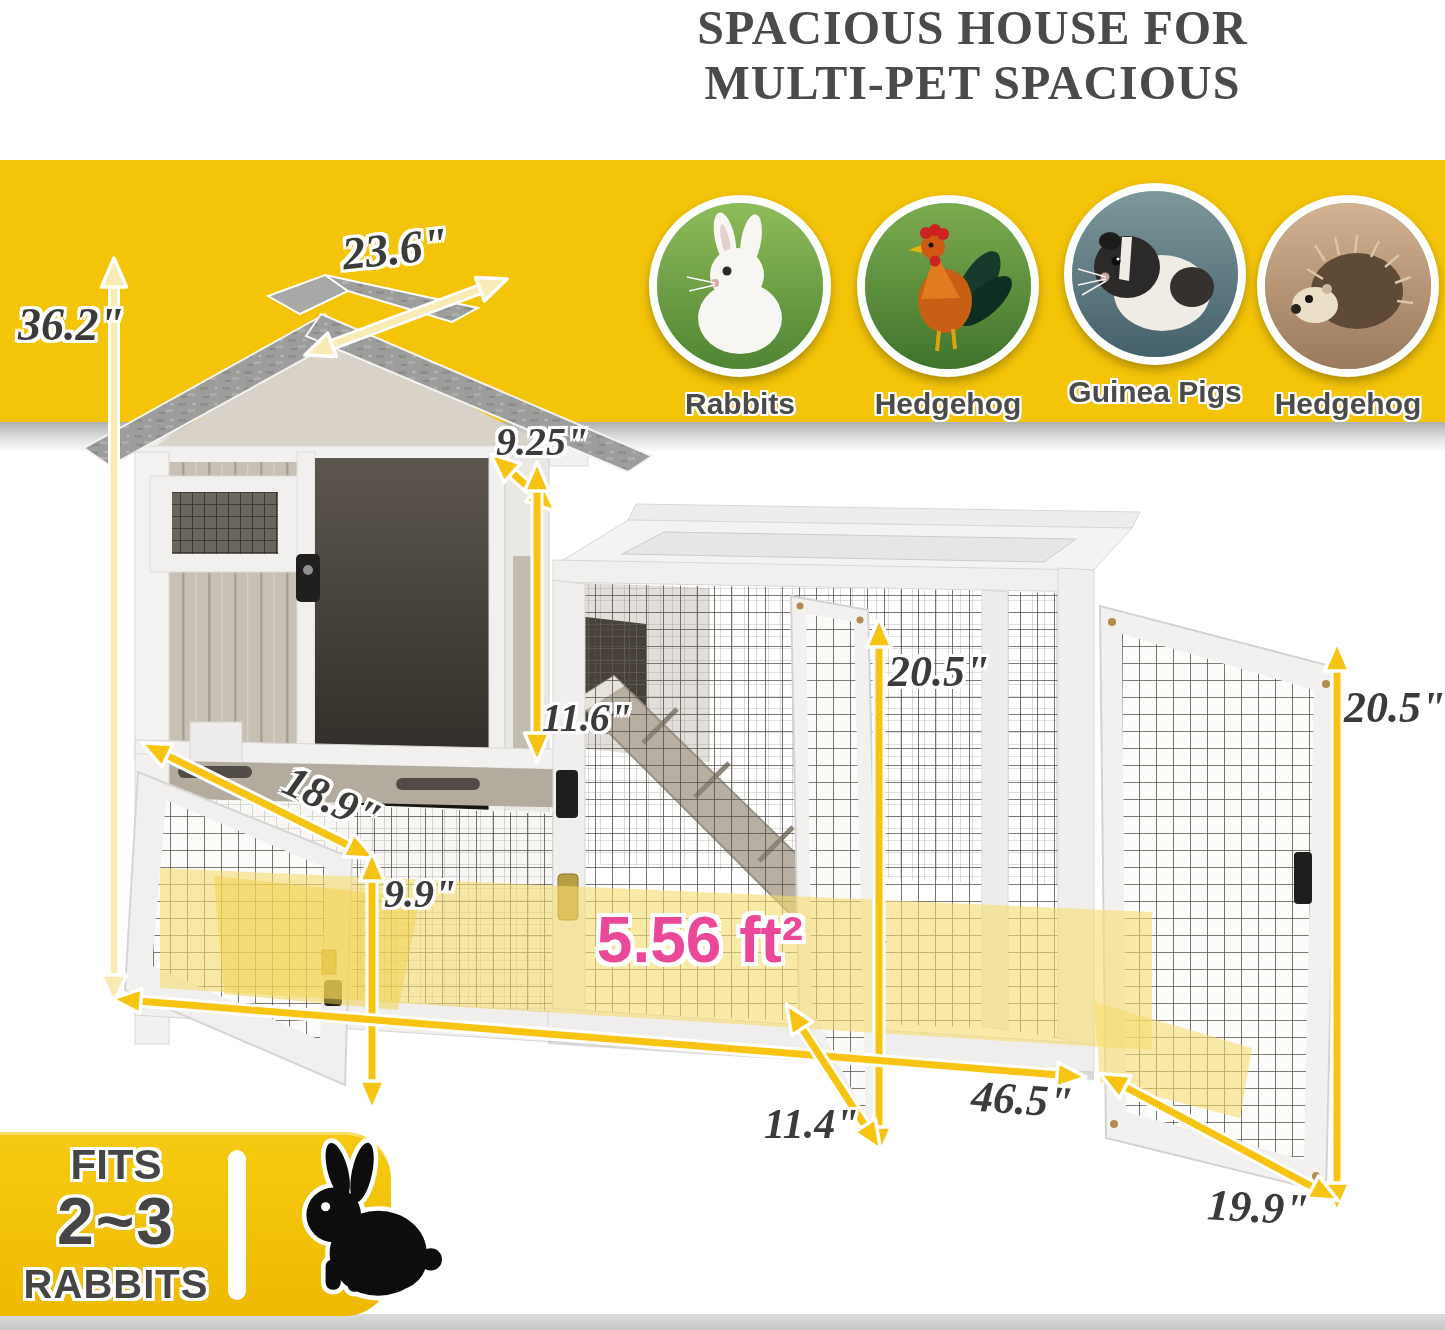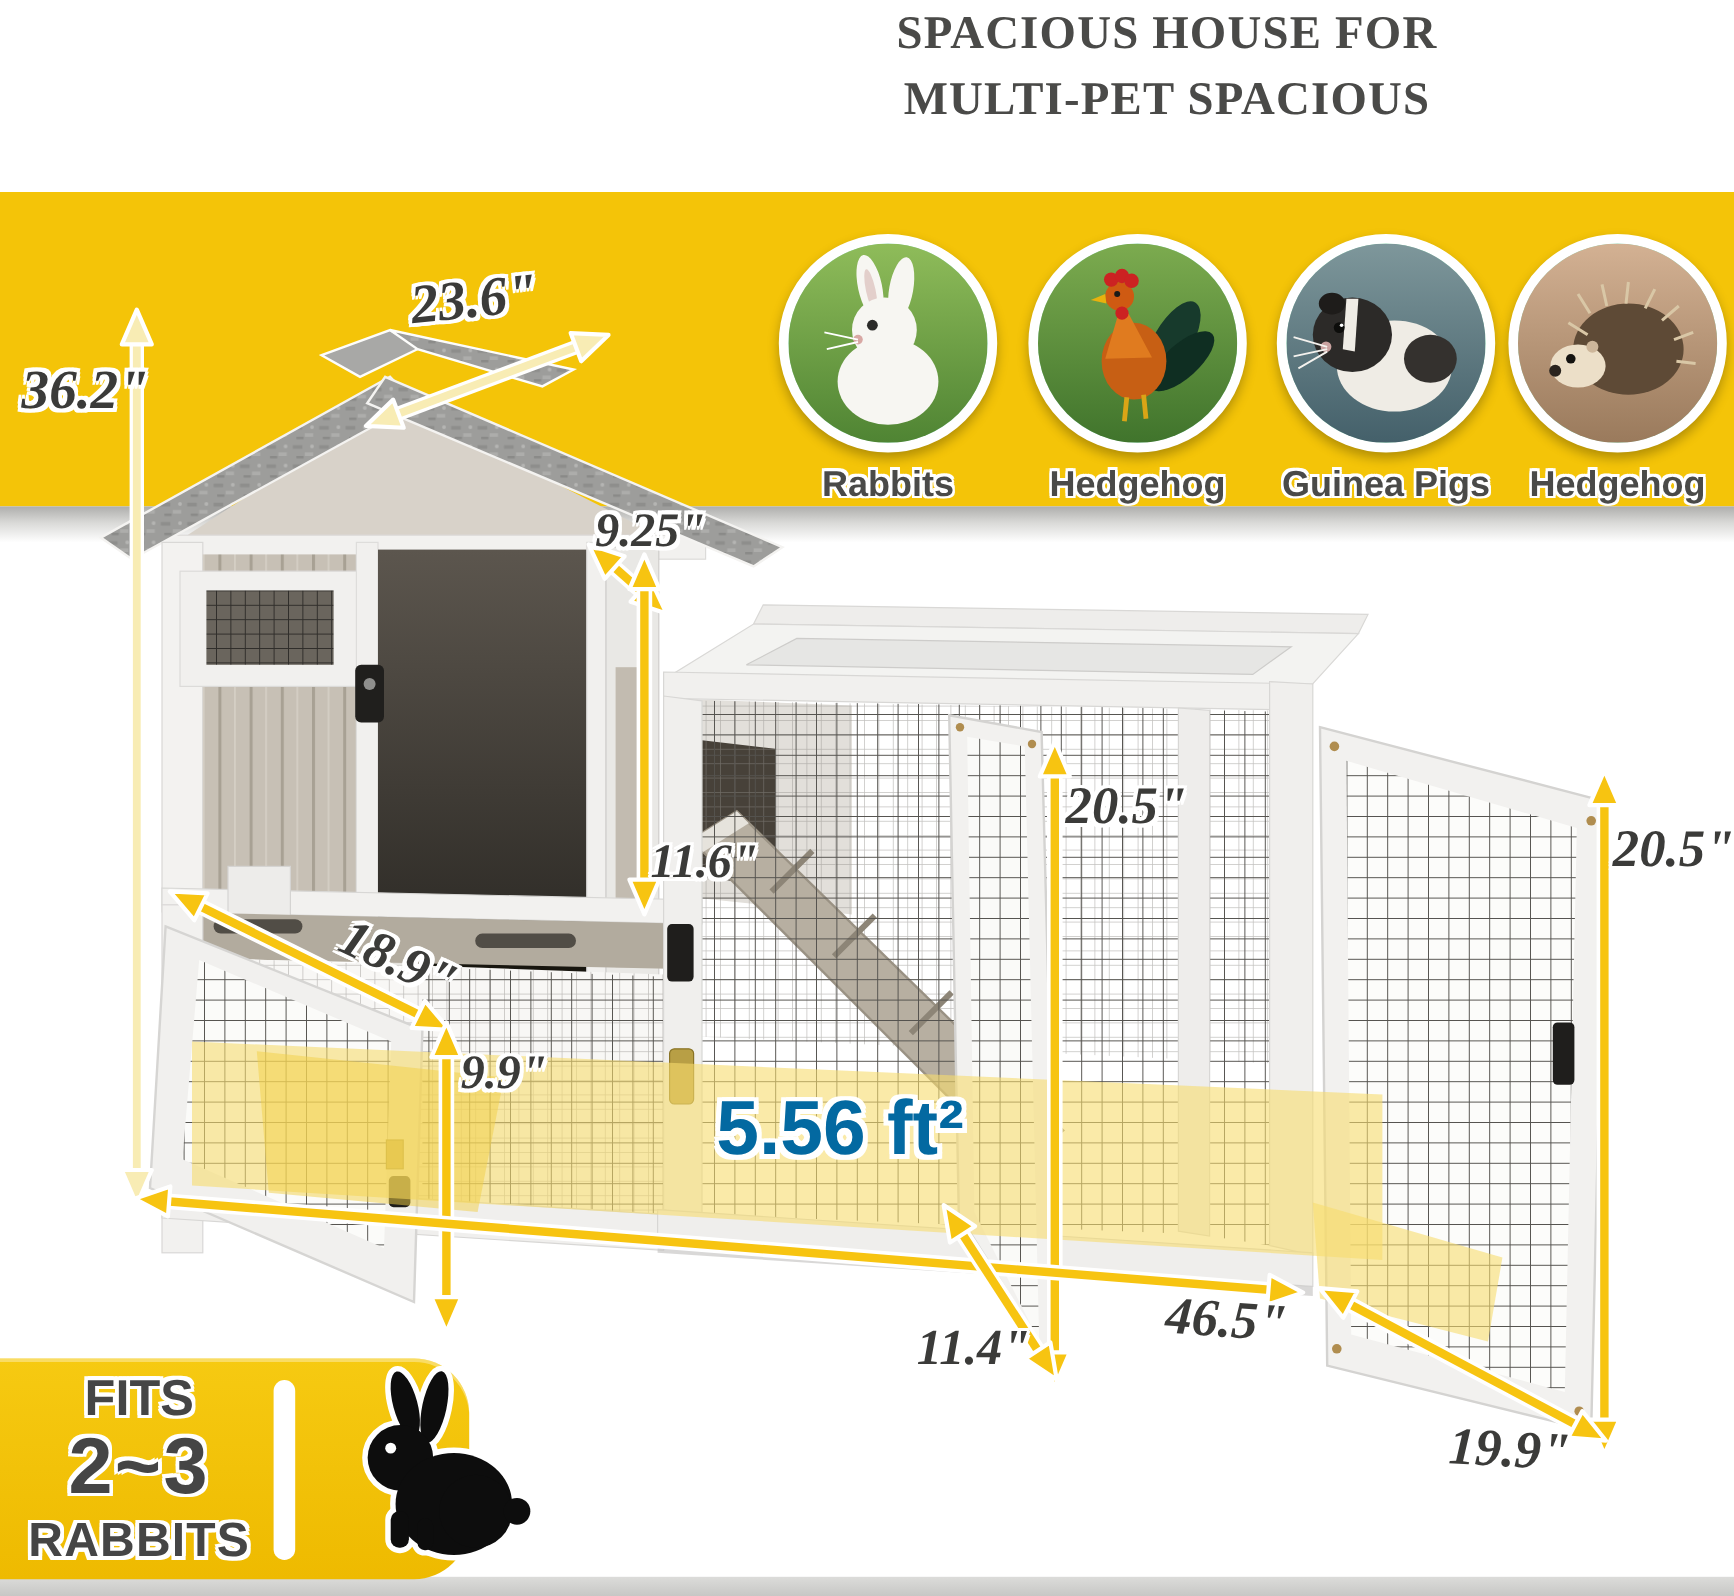--- a/index.html
+++ b/index.html
@@ -1,20 +1,20 @@
 <!DOCTYPE html>
 <html style="--banner-yellow: #F4C408; --badge-yellow: #EEBA00; --title-text: #4A4A48; --label-text: #3B3B39;"><head>
 <meta charset="utf-8">
 <style>
   html,body{margin:0;padding:0;background:#888;}
   .stage{position:relative;width:1445px;height:1330px;background:#ffffff;overflow:hidden;
          font-family:"Liberation Sans",sans-serif;}
   
   .title{position:absolute;left:500px;top:0;width:945px;text-align:center;
-         font-family:"Liberation Serif",serif;font-weight:bold;font-size:39px;line-height:55px;
+         font-family:"Liberation Serif",serif;font-weight:bold;font-size:48px;line-height:55px;
          color:var(--title-text,#4a4a48);letter-spacing:1px;}
   .title span{display:block;}
   
   .yellow-band{position:absolute;left:0;top:160px;width:1445px;height:262px;
                background:var(--banner-yellow,#F4C408);}
   .gray-strip{position:absolute;left:0;top:422px;width:1445px;height:30px;
               background:linear-gradient(180deg,#aeaeac 0%,#d9d9d7 45%,#ffffff 100%);}
   .footer-strip{position:absolute;left:0;top:1314px;width:1445px;height:16px;
                 background:linear-gradient(180deg,#dcdcda,#c7c7c5);}
   
@@ -25,21 +25,21 @@
         text-shadow:-2px -2px 0 #fff,2px -2px 0 #fff,-2px 2px 0 #fff,2px 2px 0 #fff,
                     -2px 0 0 #fff,2px 0 0 #fff,0 -2px 0 #fff,0 2px 0 #fff;}
   
   #scene{position:absolute;left:0;top:0;pointer-events:none;}
   
   .dim{position:absolute;white-space:nowrap;font-family:"Liberation Serif",serif;
        font-style:italic;font-weight:bold;color:var(--label-text,#3b3b39);
        text-shadow:-3px -3px 0 #fff,3px -3px 0 #fff,-3px 3px 0 #fff,3px 3px 0 #fff,
                    -3px 0 0 #fff,3px 0 0 #fff,0 -3px 0 #fff,0 3px 0 #fff;}
   .area-label{position:absolute;left:700px;top:903px;transform:translateX(-50%);
-       font-family:"Liberation Sans",sans-serif;font-weight:bold;font-size:64px;color:#0369a1;
+       font-family:"Liberation Sans",sans-serif;font-weight:bold;font-size:64px;color:#ec4899;
        text-shadow:-4px -4px 0 #fff,4px -4px 0 #fff,-4px 4px 0 #fff,4px 4px 0 #fff,
                    -4px 0 0 #fff,4px 0 0 #fff,0 -4px 0 #fff,0 4px 0 #fff;text-align:right;}
   
   .badge{position:absolute;left:0;top:1132px;width:391px;height:184px;
          background:linear-gradient(180deg,#f6ca12,var(--badge-yellow,#eeba00));
          border-radius:0 46px 46px 0;box-shadow:inset 0 3px 0 rgba(255,255,255,.35);}
   .badge .btxt{position:absolute;left:14px;top:6px;width:204px;text-align:center;
          color:#454545;font-weight:bold;line-height:1;
          text-shadow:-3px -3px 0 #fff,3px -3px 0 #fff,-3px 3px 0 #fff,3px 3px 0 #fff,
                      -3px 0 0 #fff,3px 0 0 #fff,0 -3px 0 #fff,0 3px 0 #fff;}
@@ -287,21 +287,21 @@
           <circle cx="78" cy="31" r="6" fill="#cc2222"></circle>
         <circle cx="70" cy="58" r="5.5" fill="#cc2222"></circle>
         <polygon points="56,42 44,47 57,50" fill="#e8b10e"></polygon>
         <circle cx="66" cy="42" r="2.5" fill="#1a1a18"></circle>
         <path d="M74 128 L72 148 M88 126 L90 146" stroke="#d9a516" stroke-width="4"></path>
       </svg>
     </div>
     <div class="plabel">Hedgehog</div>
   </div>
 
-  <div class="pet" style="left:1055px;top:195px;">
+  <div class="pet" style="left:1055px;top:183px;">
     <div class="circle">
       <svg width="166" height="166" viewBox="0 0 166 166">
         <defs>
             <linearGradient id="gr3" x1="0" y1="0" x2="0" y2="1">
           <stop offset="0" stop-color="#7e979b"></stop>
               <stop offset="1" stop-color="#44606a"></stop>
             </linearGradient>
           </defs>
         <rect width="166" height="166" fill="url(#gr3)"></rect>
         <ellipse cx="90" cy="102" rx="48" ry="38" fill="#efece5"></ellipse>

